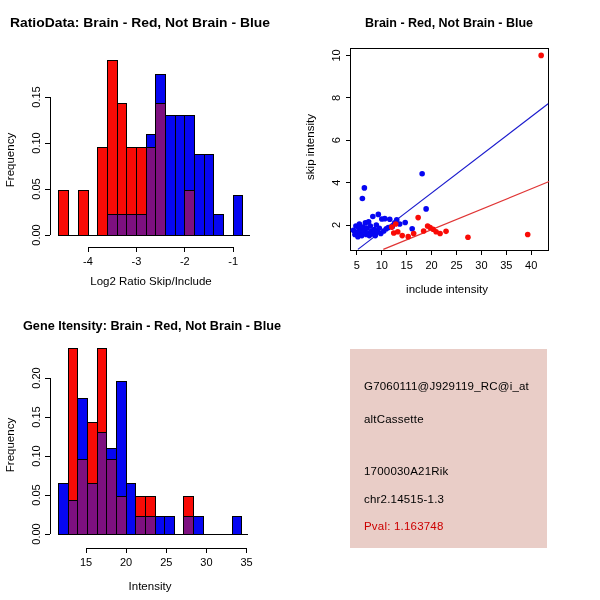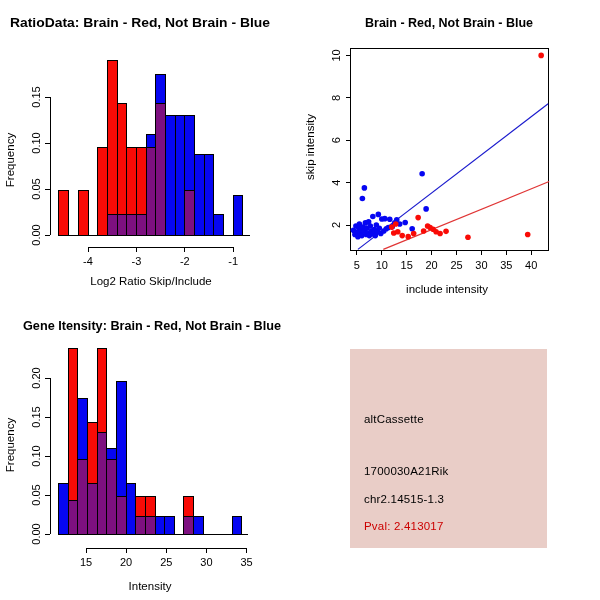--- a/index.html
+++ b/index.html
@@ -212,18 +212,19 @@
         <rect x="155.04080000000002" y="216.84" width="9.6336" height="17.159999999999997" fill="#0606F2" stroke="#000000" stroke-width="1"></rect>
         <rect x="164.6744" y="216.84" width="9.6336" height="17.159999999999997" fill="#0606F2" stroke="#000000" stroke-width="1"></rect>
         <rect x="183.9416" y="216.84" width="9.6336" height="17.159999999999997" fill="#7D1080" stroke="#000000" stroke-width="1"></rect>
         <rect x="183.9416" y="196.56" width="9.6336" height="20.28" fill="#F90B06" stroke="#000000" stroke-width="1"></rect>
         <rect x="193.5752" y="216.84" width="9.6336" height="17.159999999999997" fill="#0606F2" stroke="#000000" stroke-width="1"></rect>
         <rect x="232.10960000000003" y="216.84" width="9.6336" height="17.159999999999997" fill="#0606F2" stroke="#000000" stroke-width="1"></rect>
       </g>
     </svg>
 
   <div id="info-panel" style="background: rgb(233, 205, 199);">
+    <div class="info-line" style="top:31px">G7060111@J929119_RC@i_at</div>
     <div class="info-line" style="top:64px">altCassette</div>
     <div class="info-line" style="top:116px">1700030A21Rik</div>
     <div class="info-line" style="top:144px">chr2.14515-1.3</div>
-    <div class="info-line" id="pval-line" style="top: 171px; color: rgb(204, 0, 0);">Pval: 2.413017</div>
+    <div class="info-line" id="pval-line" style="top: 171px; color: rgb(204, 0, 0);">Pval: 1.163748</div>
   </div>
 </div>
 
 </body></html>

